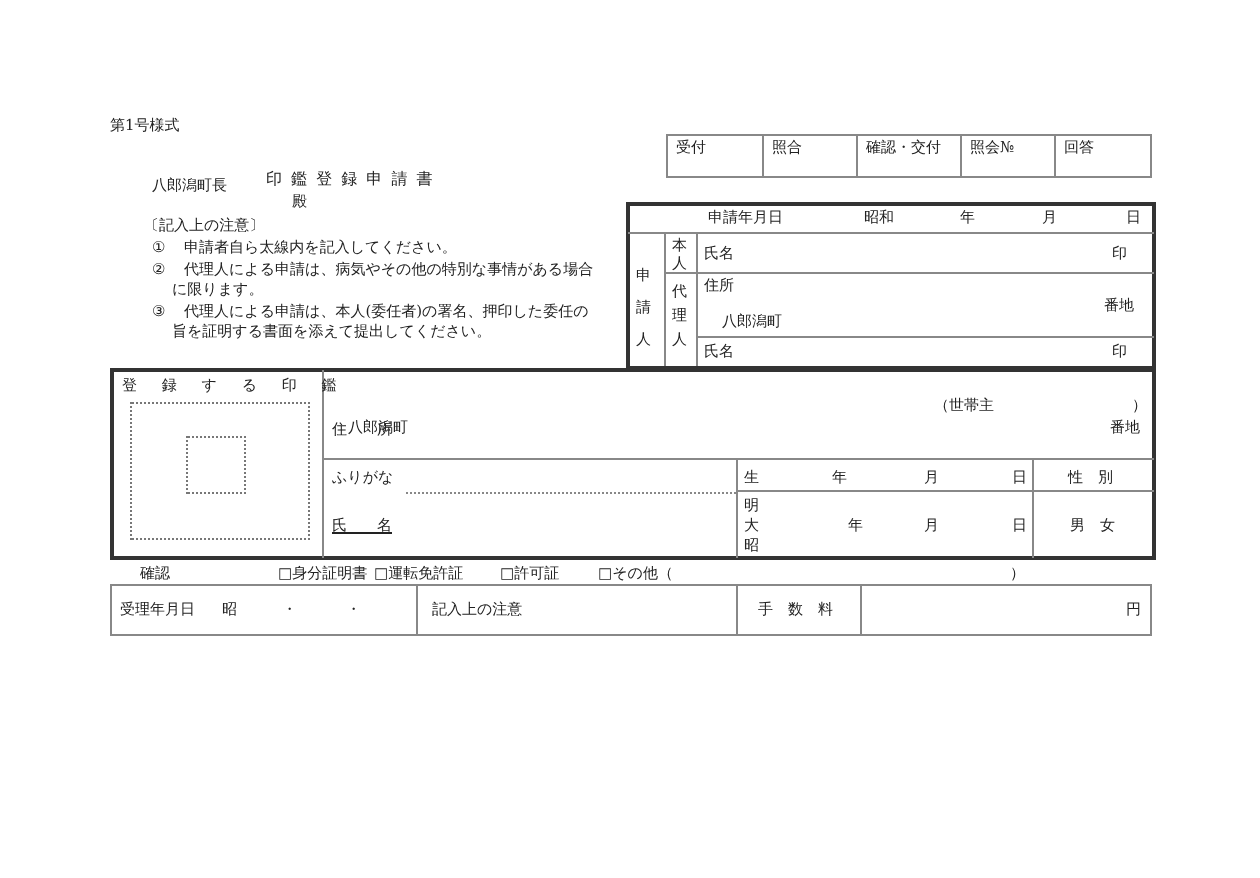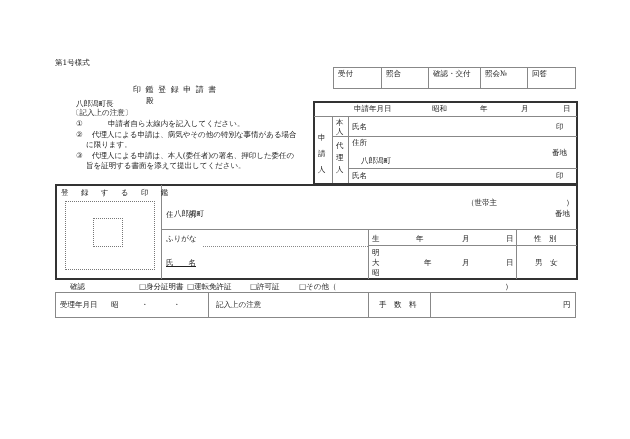--- a/index.html
+++ b/index.html
@@ -11,26 +11,26 @@
   .vl{position:absolute;width:0;border-left:1px solid #888;}
   .thick{border:2px solid #333;}
   .thin{border:1px solid #888;}
   .dot{border:1px dotted #777;}
 </style>
 </head>
 <body>
 
 <div class="abs" style="left:55px;top:59px;">第1号様式</div>
 <div class="abs" style="left:133px;top:86px;font-size:8px;letter-spacing:1px;">印 鑑 登 録 申 請 書</div>
-<div class="abs" style="left:76px;top:100px;">八郎潟町長</div>
+<div class="abs" style="left:76px;top:89px;">八郎潟町長</div>
 <div class="abs" style="left:146px;top:97px;">殿</div>
 <div class="abs" style="left:72px;top:109px;">〔記入上の注意〕</div>
 
 <div class="abs" style="left:76px;top:120px;">①</div>
-<div class="abs" style="left:108px;top:120px;">申請者自ら太線内を記入してください。</div>
+<div class="abs" style="left:92px;top:120px;">申請者自ら太線内を記入してください。</div>
 <div class="abs" style="left:76px;top:131px;">②</div>
 <div class="abs" style="left:92px;top:131px;">代理人による申請は、病気やその他の特別な事情がある場合</div>
 <div class="abs" style="left:86px;top:141px;">に限ります。</div>
 <div class="abs" style="left:76px;top:152px;">③</div>
 <div class="abs" style="left:92px;top:152px;">代理人による申請は、本人(委任者)の署名、押印した委任の</div>
 <div class="abs" style="left:86px;top:162px;">旨を証明する書面を添えて提出してください。</div>
 
 <div class="box thin" style="left:333px;top:67px;width:243px;height:22px;"></div>
 <div class="vl" style="left:381px;top:67px;height:22px;"></div>
 <div class="vl" style="left:428px;top:67px;height:22px;"></div>

